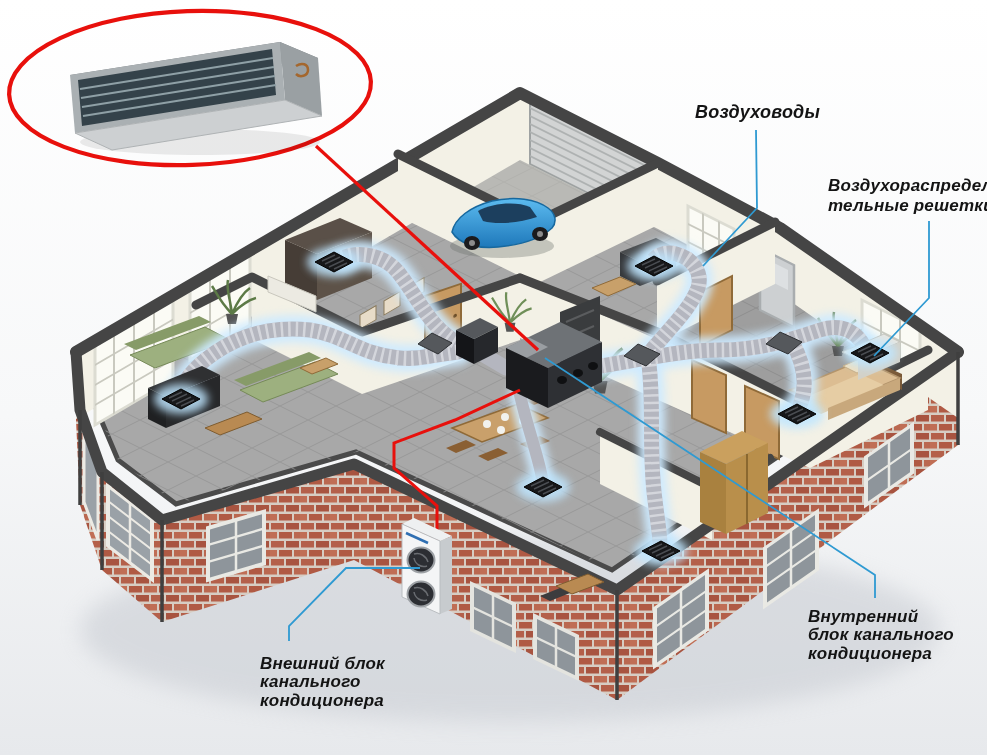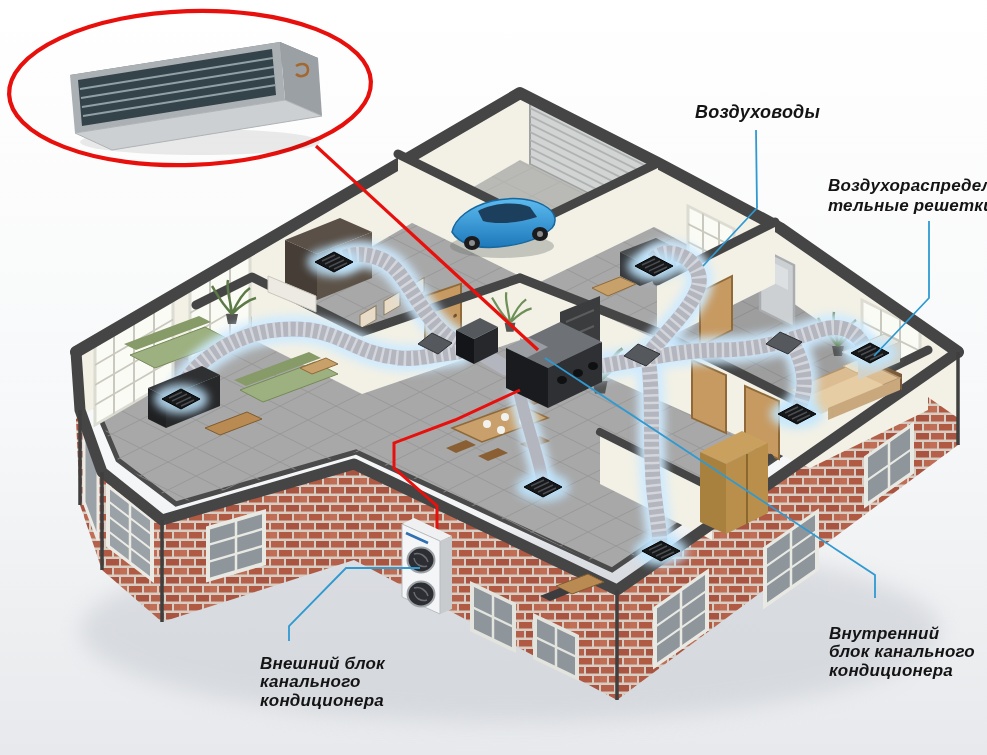--- a/index.html
+++ b/index.html
@@ -4,21 +4,21 @@
 <style>
   html,body{margin:0;padding:0;background:#fff;}
   .stage{position:relative;width:987px;height:755px;overflow:hidden;
          font-family:"Liberation Sans",sans-serif;background:#fff;}
   .stage svg{position:absolute;left:0;top:0;}
   .lbl{position:absolute;font-style:italic;font-weight:bold;
        color:var(--label,#141414);font-size:17px;line-height:1.08;
        white-space:pre-line;letter-spacing:.2px;}
   #lbl-ducts{left:695px;top:103px;font-size:18px;}
   #lbl-grilles{left:828px;top:176px;line-height:1.15;}
-  #lbl-indoor{left:829px;top:608px;margin-top:17px;}
+  #lbl-indoor{left:808px;top:608px;}
   #lbl-outdoor{left:230px;top:655px;margin-left:30px;}
   .ln-blue{stroke:var(--blue,#2f9ad2);stroke-width:1.8;fill:none;}
   .ln-red{stroke:var(--red,#e8100c);fill:none;}
   .cap{stroke:var(--wallcap,#454545);fill:none;stroke-linejoin:round;stroke-linecap:round;}
   .duct-g{stroke:var(--ductglow,#cdeaff);fill:none;stroke-linecap:round;opacity:.95;}
   .duct-b{stroke:var(--duct,#b4b6bf);fill:none;stroke-linecap:round;}
   .duct-r{stroke:#eef0f4;fill:none;stroke-linecap:butt;stroke-dasharray:2.5 5;opacity:.55;}
   .wf{fill:var(--wallface,#f3f1e6);}
 </style>
 </head>

